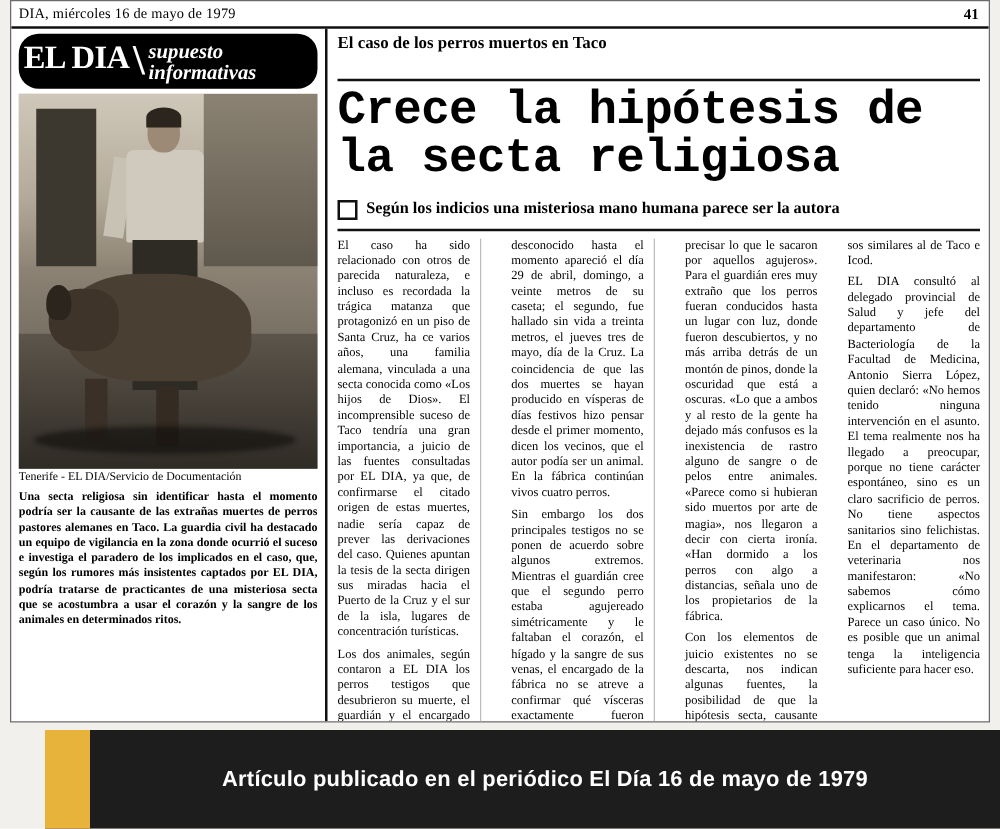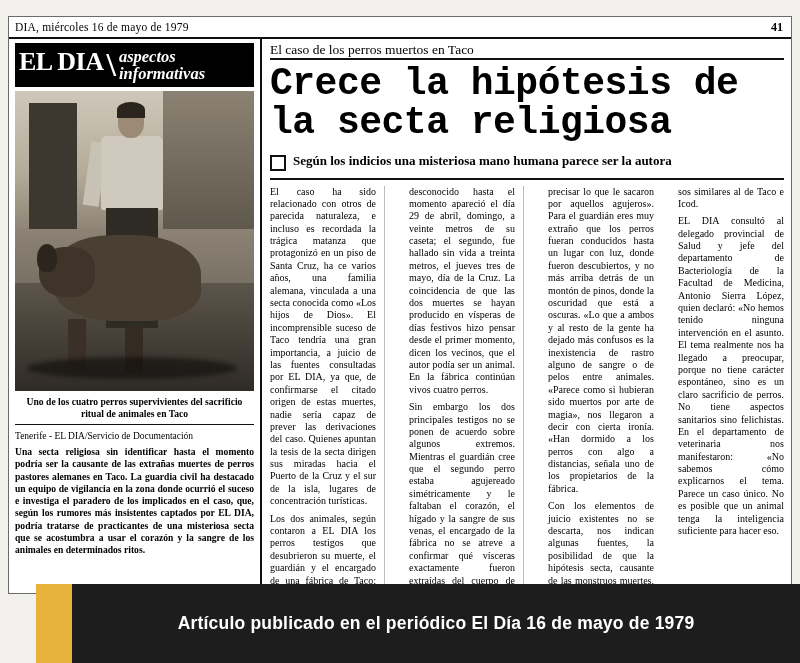--- a/index.html
+++ b/index.html
@@ -20,21 +20,21 @@
     width: 800px;
     height: 663px;
     background: #f2f0ec;
     box-sizing: border-box;
   }
 
   
   .clipping {
     position: absolute;
     left: 8px;
-    top: 16px;
+    top: 0px;
     width: 784px;
     height: 578px;
     background: #ffffff;
     border: 1px solid #6b6b6b;
     box-sizing: border-box;
     overflow: hidden;
   }
 
   .masthead {
     position: relative;
@@ -79,20 +79,21 @@
     border-right: 2px solid #111;
   }
 
   .logo-row {
     display: flex;
     align-items: stretch;
     background: #000;
     color: #fff;
     height: 44px;
     margin-bottom: 4px;
+    border-radius: 16px;
   }
   .logo-eldia {
     font-family: "Liberation Serif", serif;
     font-weight: bold;
     font-size: 26px;
     letter-spacing: -0.5px;
     padding: 6px 2px 0 4px;
     line-height: 1;
     white-space: nowrap;
   }
@@ -210,23 +211,23 @@
 
   
   .col-right {
     flex: 1;
     padding: 3px 7px 0 8px;
     box-sizing: border-box;
   }
 
   .kicker {
     font-size: 13.5px;
-    font-weight: normal;
+    font-weight: bold;
     border-bottom: 2px solid #111;
-    padding-bottom: 0;
+    padding-bottom: 21px;
     margin-bottom: 5px;
   }
 
   .headline {
     font-family: Liberation Mono, monospace;
     font-weight: bold;
     font-size: 38px;
     line-height: 1.02;
     letter-spacing: -0.5px;
     margin: 2px 0 10px 0;
@@ -321,21 +322,21 @@
     </div>
 
     <div class="body">
 
       <div class="col-left">
 
         <div class="logo-row">
           <div class="logo-eldia">EL DIA</div>
           <div class="logo-slash">\</div>
           <div class="logo-primicias">
-            <span>aspectos</span>
+            <span>supuesto</span>
             <span>informativas</span>
           </div>
         </div>
 
         <div class="photo">
           <div class="wall"></div>
           <div class="wall2"></div>
           <div class="door"></div>
           <div class="ground"></div>
           <div class="man-arm"></div>
@@ -344,21 +345,20 @@
           <div class="man-head"></div>
           <div class="man-hair"></div>
           <div class="dog-body"></div>
           <div class="dog-leg1"></div>
           <div class="dog-leg2"></div>
           <div class="dog-head"></div>
           <div class="dog-ear"></div>
           <div class="shadow"></div>
         </div>
 
-        <div class="photo-caption">Uno de los cuatro perros supervivientes del sacrificio ritual de animales en Taco</div>
 
         <div class="credit">Tenerife - EL DIA/Servicio de Documentación</div>
 
         <div class="lead-text">Una secta religiosa sin identificar hasta el momento podría ser la causante de las extrañas muertes de perros pastores alemanes en Taco. La guardia civil ha destacado un equipo de vigilancia en la zona donde ocurrió el suceso e investiga el paradero de los implicados en el caso, que, según los rumores más insistentes captados por EL DIA, podría tratarse de practicantes de una misteriosa secta que se acostumbra a usar el corazón y la sangre de los animales en determinados ritos.</div>
 
       </div>
 
       <div class="col-right">
 
         <div class="kicker">El caso de los perros muertos en Taco</div>

